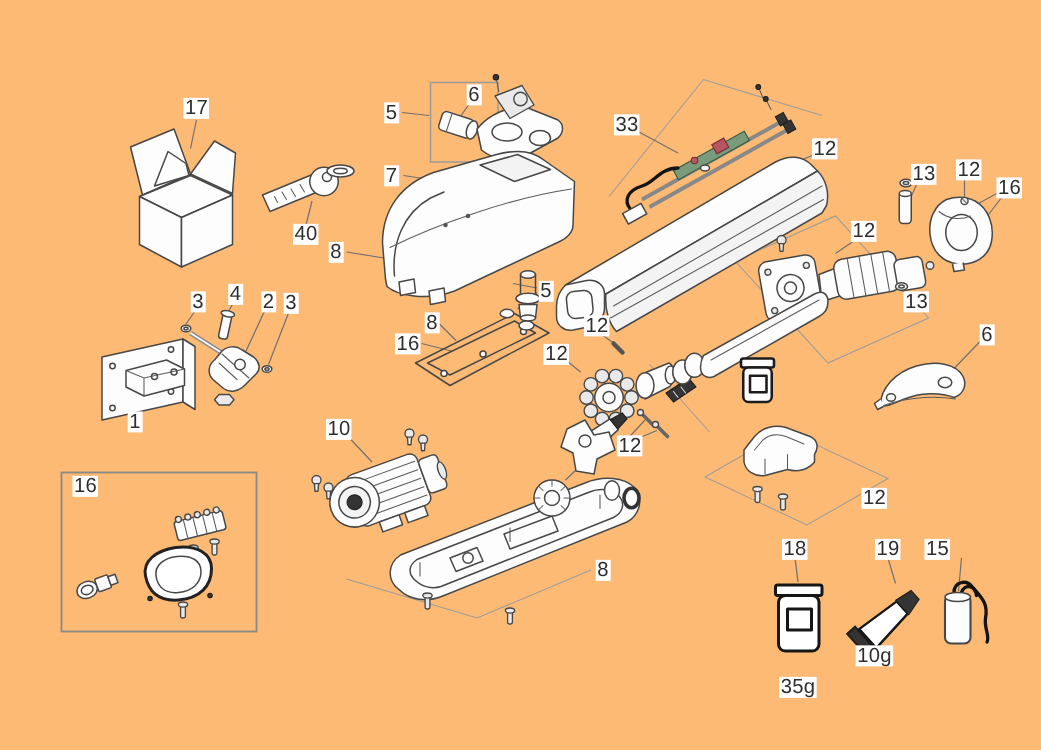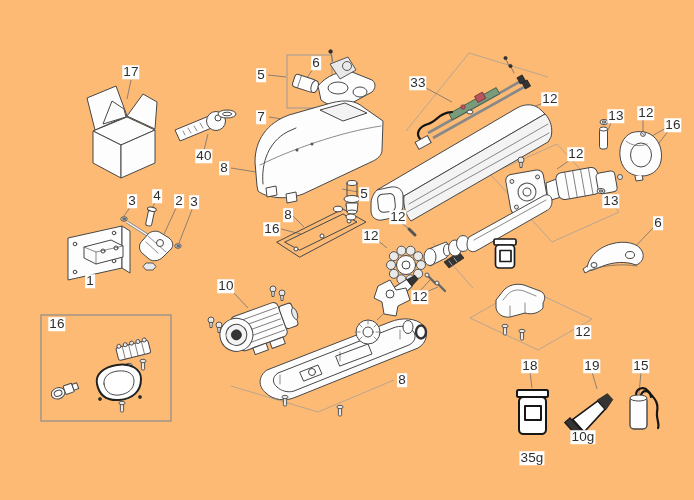--- a/index.html
+++ b/index.html
@@ -421,16 +421,16 @@
 <span class="lbl" style="left:132px;top:201px">3</span>
 <span class="lbl" style="left:157px;top:196px">4</span>
 <span class="lbl" style="left:179px;top:201px">2</span>
 <span class="lbl" style="left:194px;top:202px">3</span>
 <span class="lbl" style="left:90px;top:281px">1</span>
 <span class="lbl" style="left:57px;top:324px">16</span>
 <span class="lbl" style="left:583px;top:332px">12</span>
 <span class="lbl" style="left:402px;top:380px">8</span>
 <span class="lbl" style="left:530px;top:366px">18</span>
 <span class="lbl" style="left:592px;top:366px">19</span>
-<span class="lbl" style="left:641px;top:366px">15</span>
+<span class="lbl" style="left:625px;top:366px">15</span>
 <span class="lbl" style="left:532px;top:458px">35g</span>
 <span class="lbl" style="left:583px;top:437px">10g</span>
 </div>
 
 </body></html>

